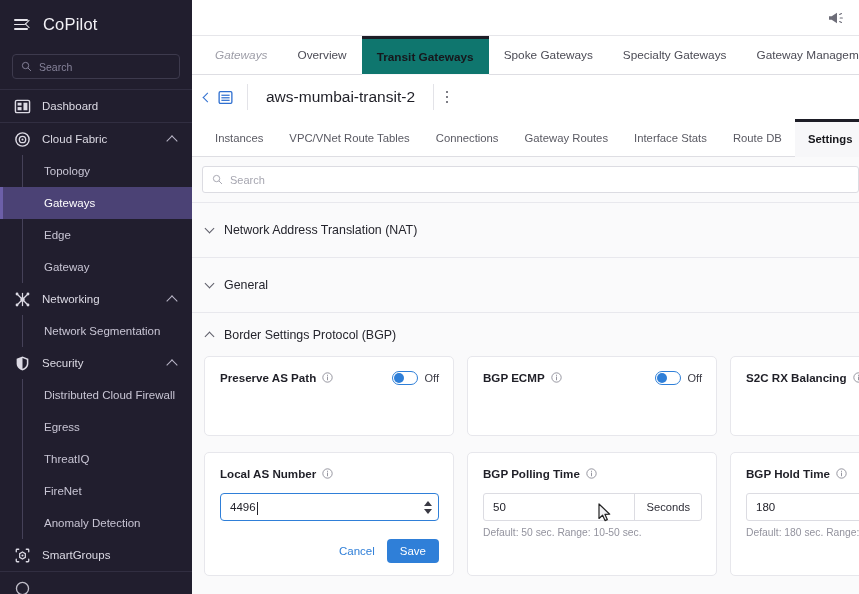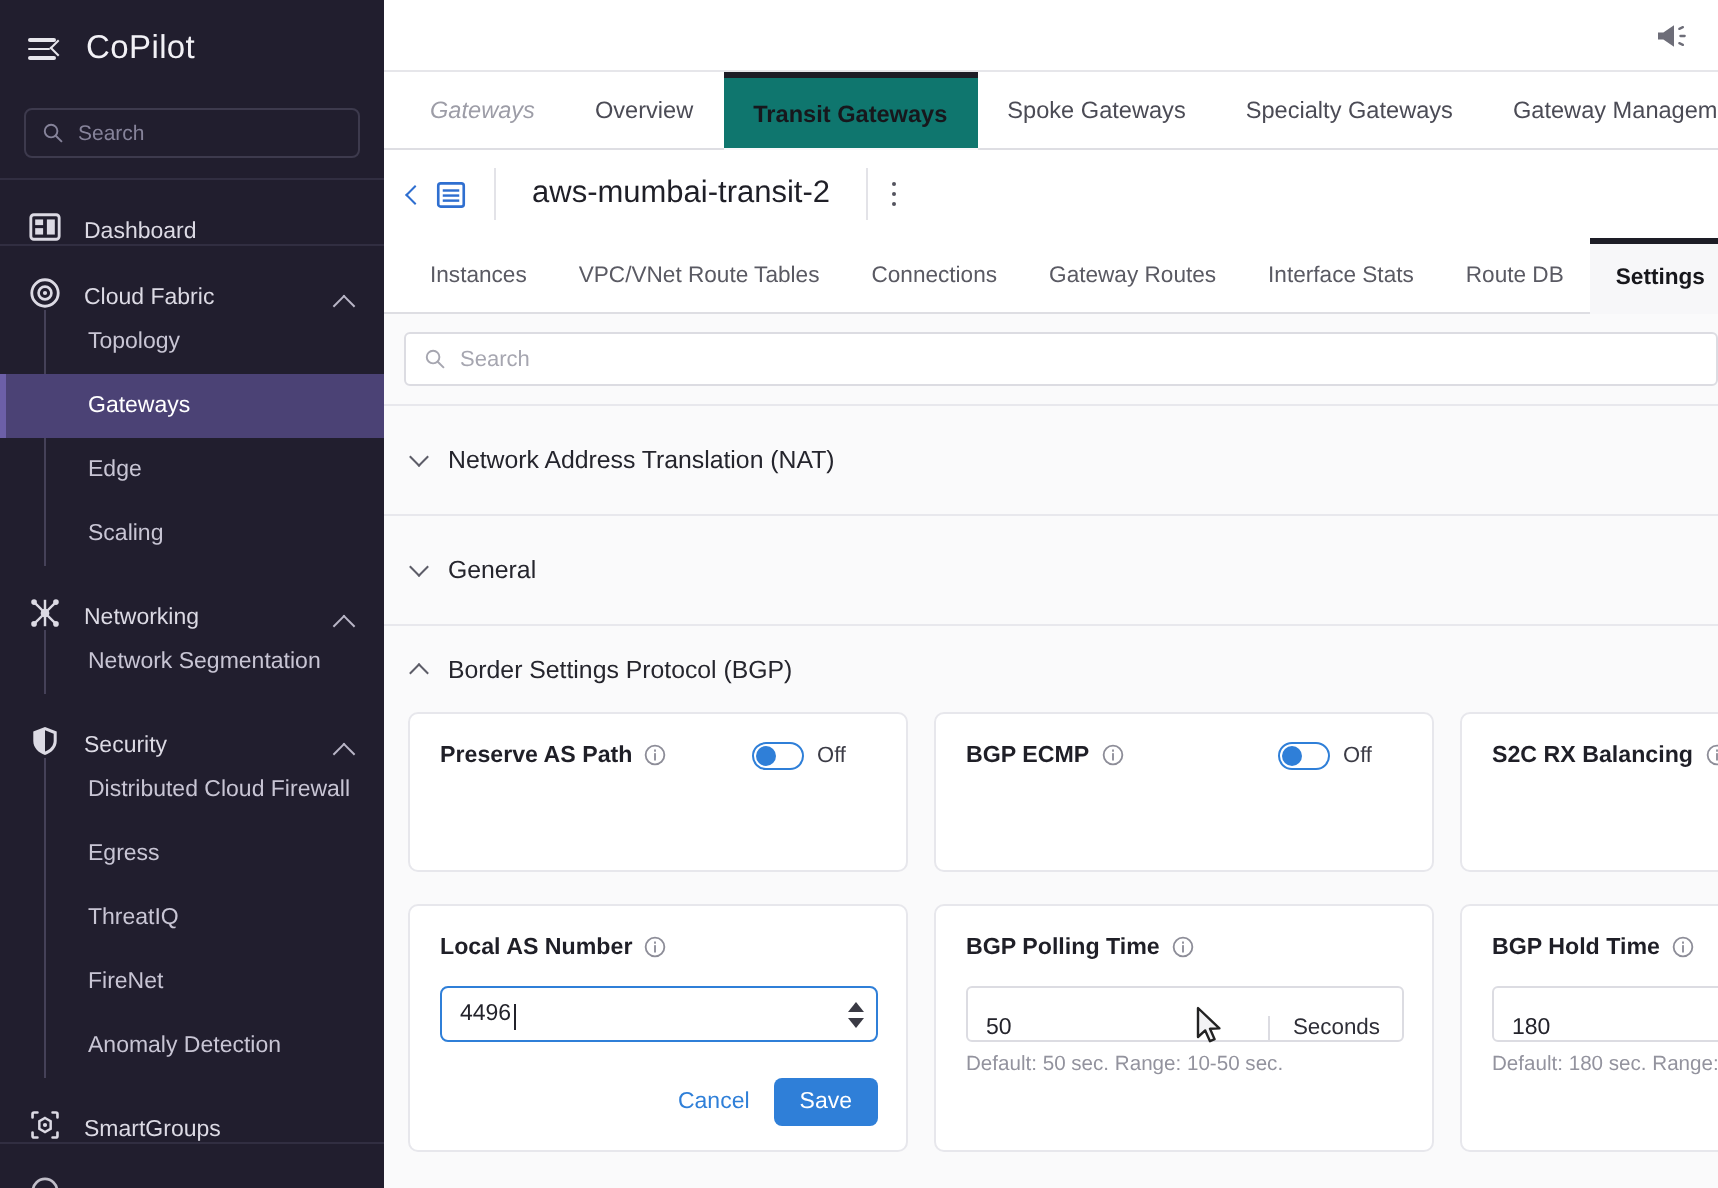--- a/index.html
+++ b/index.html
@@ -40,21 +40,21 @@
     display: flex; align-items: center; gap: 7px;
     height: 25px; border: 1px solid #3d3a4d; border-radius: 4px;
     background: #211e2e; padding: 0 8px;
   }
   .sb-search .ph { font-size: 10.5px; color: #86839a; }
 
   .sb-div { height: 1px; background: #312e41; margin: 0; }
 
   .sb-group { position: relative; }
   .sb-row {
-    display: flex; align-items: flex-end; height: 32px;
+    display: flex; align-items: center; height: 32px;
     padding-left: 14px; gap: 11px; cursor: pointer;
     font-size: 11.5px; color: #dcdae4;
   }
   .sb-row .ico { width: 17px; height: 17px; flex: 0 0 17px; display:block; }
   .sb-row .lbl { flex: 1; }
   .sb-row .chev {
     width: 8px; height: 8px; margin-right: 16px;
     border-left: 1.5px solid #b9b6c7; border-top: 1.5px solid #b9b6c7;
     transform: rotate(45deg); position: relative; top: 2px;
   }
@@ -154,21 +154,21 @@
   .card {
     background: #fff; border: 1px solid #e7e7ec; border-radius: 5px;
     flex: 0 0 250px; padding: 14px 14px 14px 15px; position: relative;
   }
   .card.h-toggle { height: 80px; }
   .card.h-input { height: 124px; }
   .card-title-row { display:flex; align-items:center; gap:6px; }
   .card-title { font-size: 11.6px; font-weight: bold; color: #1f1f27; white-space: nowrap; }
   .info-i { width: 11px; height: 11px; display:block; flex:0 0 11px; }
 
-  .toggle-area { position: absolute; right: 30px; top: 14px; display: flex; align-items: center; gap: 7px; }
+  .toggle-area { position: absolute; right: 14px; top: 14px; display: flex; align-items: center; gap: 7px; }
   .switch {
     width: 26px; height: 14px; border-radius: 8px; border: 1.4px solid #2f7fd8;
     background: #fff; position: relative;
   }
   .switch .knob {
     position: absolute; left: 1px; top: 1px; width: 10px; height: 10px; border-radius: 50%;
     background: #2f7fd8;
   }
   .switch-label { font-size: 11px; color: #3c3c46; }
 
@@ -180,21 +180,21 @@
   .num-val { font-size: 11.5px; color: #23232b; }
   .caret {
     display:inline-block; width:1px; height: 13px; background:#23232b; margin-left: 1px;
     position: relative; top: 1px;
   }
   .spin { margin-left:auto; display:flex; flex-direction:column; gap:3px; align-items:center; cursor:pointer; }
   .spin i { width:0; height:0; border-left:4px solid transparent; border-right:4px solid transparent; display:block; }
   .spin i.up { border-bottom: 5px solid #3a3a44; }
   .spin i.dn { border-top: 5px solid #3a3a44; }
 
-  .unit-group { margin-top: 13px; display:flex; height: 28px; border: 1px solid #dcdce2; border-radius: 3px; background: #fff; overflow: hidden; align-items: flex-end; }
+  .unit-group { margin-top: 13px; display:flex; height: 28px; border: 1px solid #dcdce2; border-radius: 3px; background: #fff; overflow: hidden; }
   .unit-group .field { flex: 1; display:flex; align-items:center; padding-left: 9px; font-size: 11.5px; color:#23232b; }
   .unit-group .unit {
     border-left: 1px solid #dcdce2; display:flex; align-items:center; padding: 0 11px;
     font-size: 11.2px; color: #2e2e37;
   }
   .helper { margin-top: 6px; font-size: 10.3px; color: #93939e; white-space: nowrap; }
 
   .btn-row { position:absolute; right: 14px; bottom: 12px; display:flex; align-items:center; gap: 12px; }
   .btn-cancel { font-size: 11.5px; color: #2f7fd8; cursor:pointer; background:none; border:none; font-family: inherit; }
   .btn-save {
@@ -258,21 +258,21 @@
         <div class="sb-sub">
             <span>Topology</span>
           </div>
         <div class="sb-sub active">
             <span>Gateways</span>
           </div>
         <div class="sb-sub">
             <span>Edge</span>
           </div>
         <div class="sb-sub">
-            <span>Scaling</span>
+            <span>Gateway</span>
           </div>
       </div>
     </div>
 
     <div class="sb-group">
       <div class="sb-row">
         <svg class="ico" viewBox="0 0 18 18">
           <g stroke="#dcdae4" stroke-width="1.3">
             <line x1="9" y1="9" x2="3.5" y2="3.5"></line>
               <line x1="9" y1="9" x2="14.5" y2="3.5"></line>

